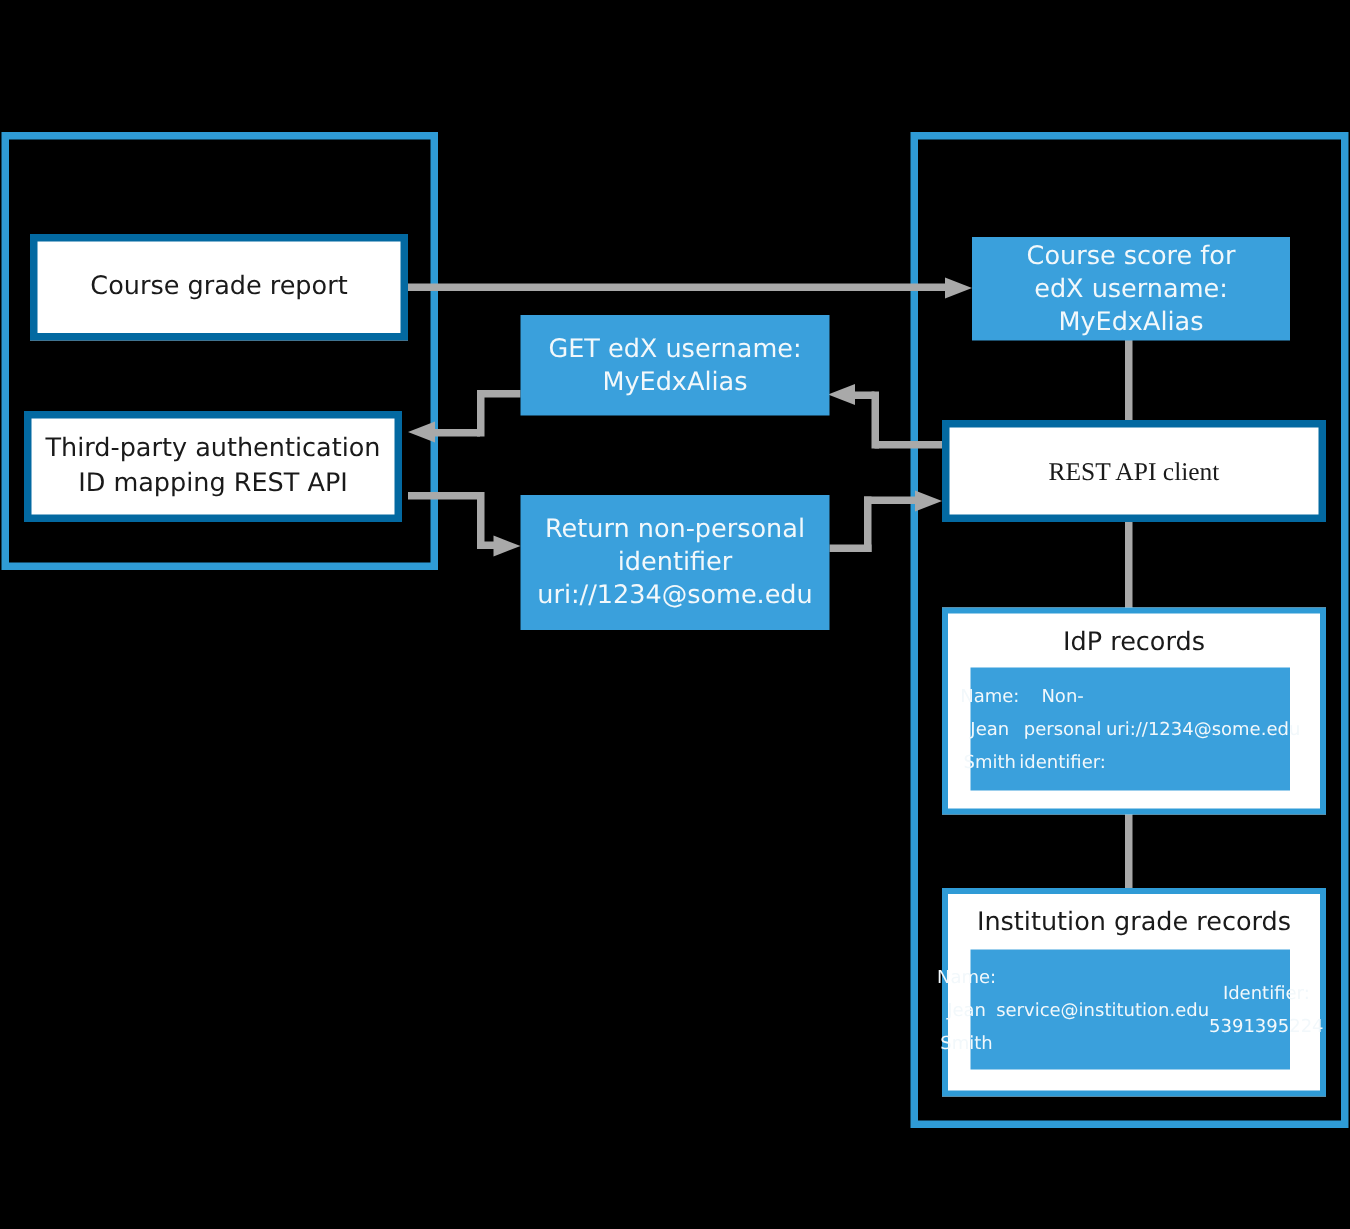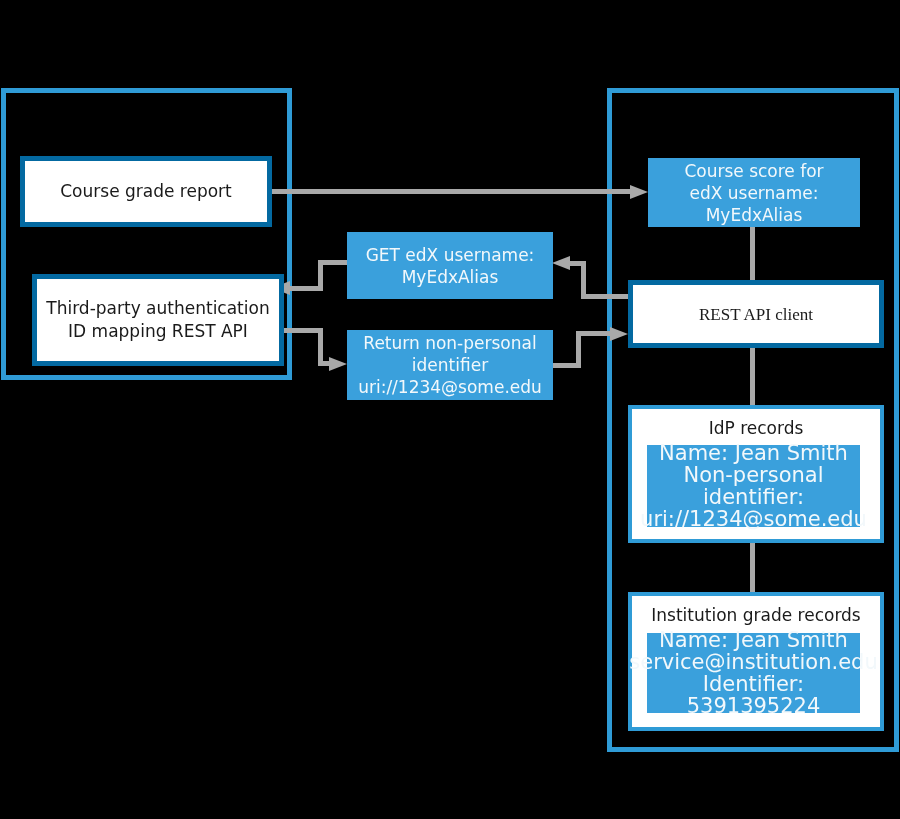--- a/index.html
+++ b/index.html
@@ -28,37 +28,37 @@
     border:5px solid #0369a1;
     box-sizing:border-box;
     color:#1a1a1a;
     display:flex; flex-direction:column;
     align-items:center; justify-content:center;
     text-align:center;
     font-size:17px; line-height:23px;
     z-index:3;
   }
   .box-course-grade { left:20px;  top:156px; width:252px; height:71px; }
-  .box-third-party  { left:32px;  top:274px; width:252px; height:92px; }
+  .box-third-party  { left:16px;  top:274px; width:252px; height:74px; }
   .box-rest-api     { left:628px; top:280px; width:256px; height:68px;font-family:Liberation Serif, serif; }
 
   
   .bbox {
     position:absolute;
     background:#3aa0dc;
     color:#f2f8fb;
     display:flex; flex-direction:column;
     align-items:center; justify-content:center;
     text-align:center;
     font-size:17px; line-height:22px;
     box-sizing:border-box;
     z-index:3;
   }
-  .box-get    { left:347px; top:232px; width:206px; height:67px; }
-  .box-return { left:347px; top:330px; width:206px; height:70px; }
+  .box-get    { left:347px; top:210px; width:206px; height:67px; }
+  .box-return { left:347px; top:330px; width:206px; height:90px; }
   .box-score  { left:648px; top:158px; width:212px; height:69px; }
 
   
   .panel {
     position:absolute;
     background:#ffffff;
     border:4px solid #2f9bd6;
     box-sizing:border-box;
     color:#1a1a1a;
     z-index:3;
@@ -66,24 +66,24 @@
   .panel-idp  { left:628px; top:405px; width:256px; height:138px; }
   .panel-inst { left:628px; top:592px; width:256px; height:139px;padding-left:16px; }
   .panel-title {
     position:absolute; left:0; right:0; top:9px;
     text-align:center; font-size:17px;
   }
   .record {
     position:absolute;
     background:#3aa0dc;
     color:#f2f8fb;
-    display:flex; flex-direction:column;
+    display:flex; flex-direction:row;
     align-items:center; justify-content:center;
     text-align:center;
-    font-size:21px; line-height:22px;
+    font-size:12px; line-height:22px;
     box-sizing:border-box;
   }
   .record-idp  { left:15px; top:36px; width:213px; height:82px; }
   .record-inst { left:15px; top:37px; width:213px; height:80px; }
 
   
   .hline, .vline { position:absolute; background:#a9a9a9; z-index:2; }
   .arrow-head { position:absolute; width:0; height:0; z-index:2; }
   .head-right { border-top:7px solid transparent; border-bottom:7px solid transparent; border-left:18px solid #a9a9a9; }
   .head-left  { border-top:7px solid transparent; border-bottom:7px solid transparent; border-right:18px solid #a9a9a9; }

